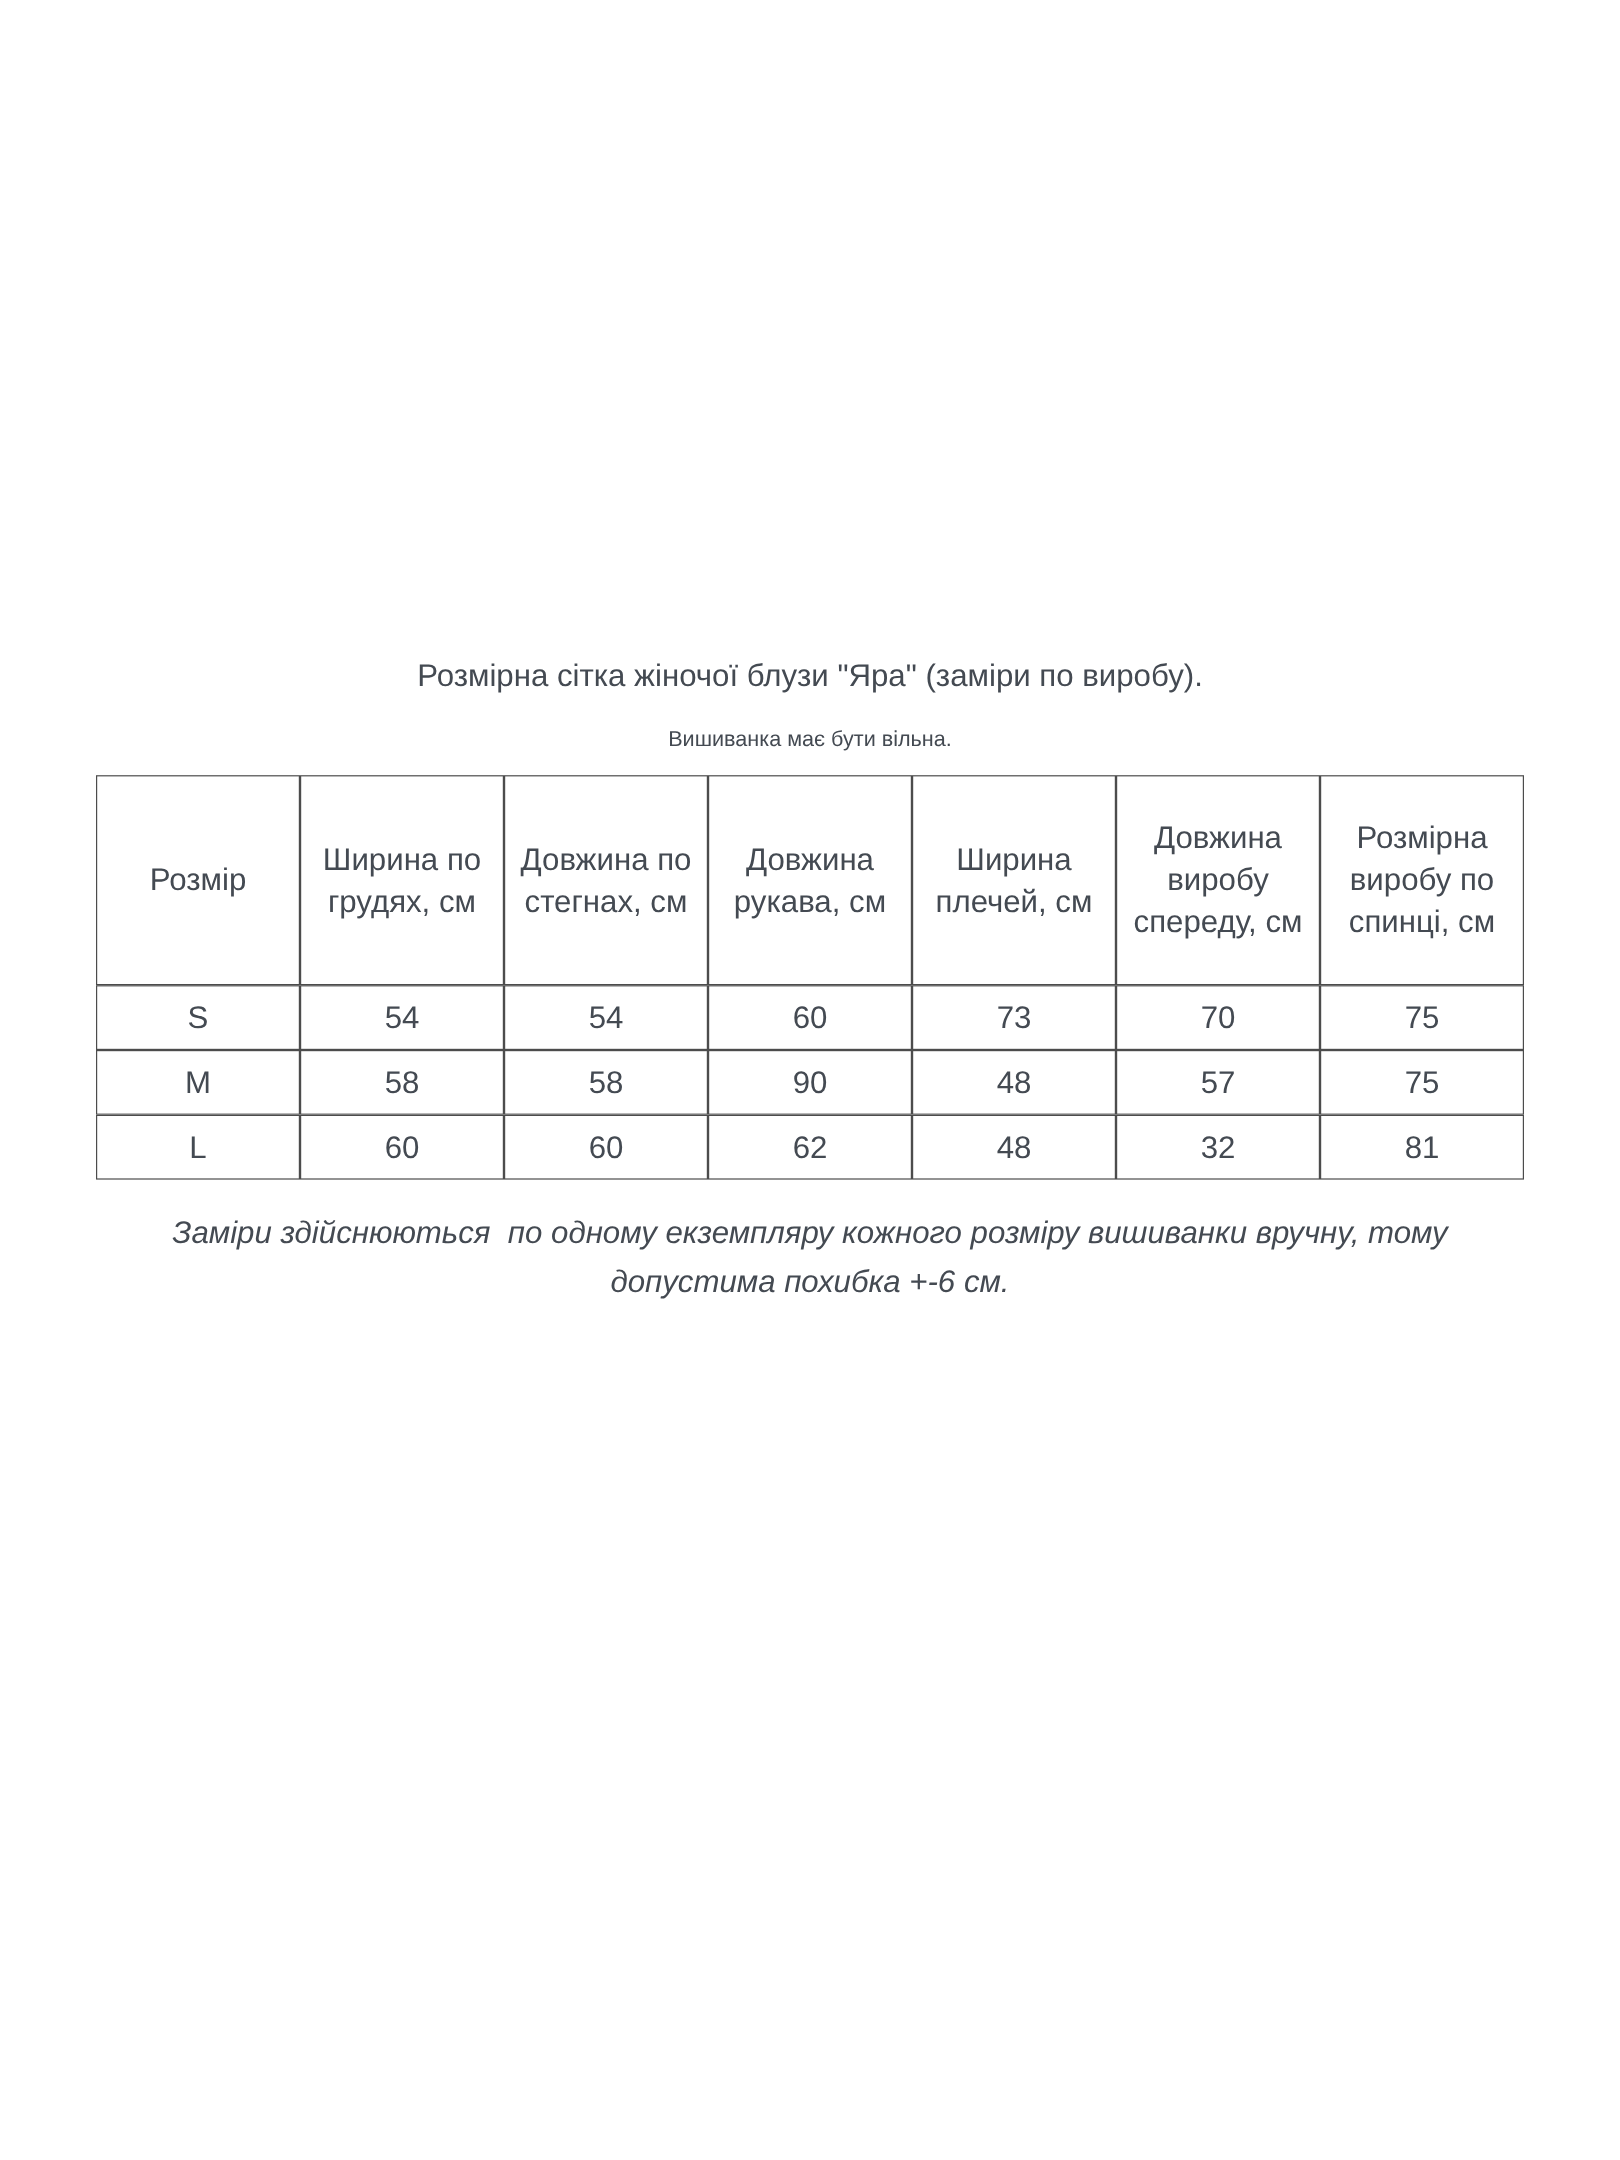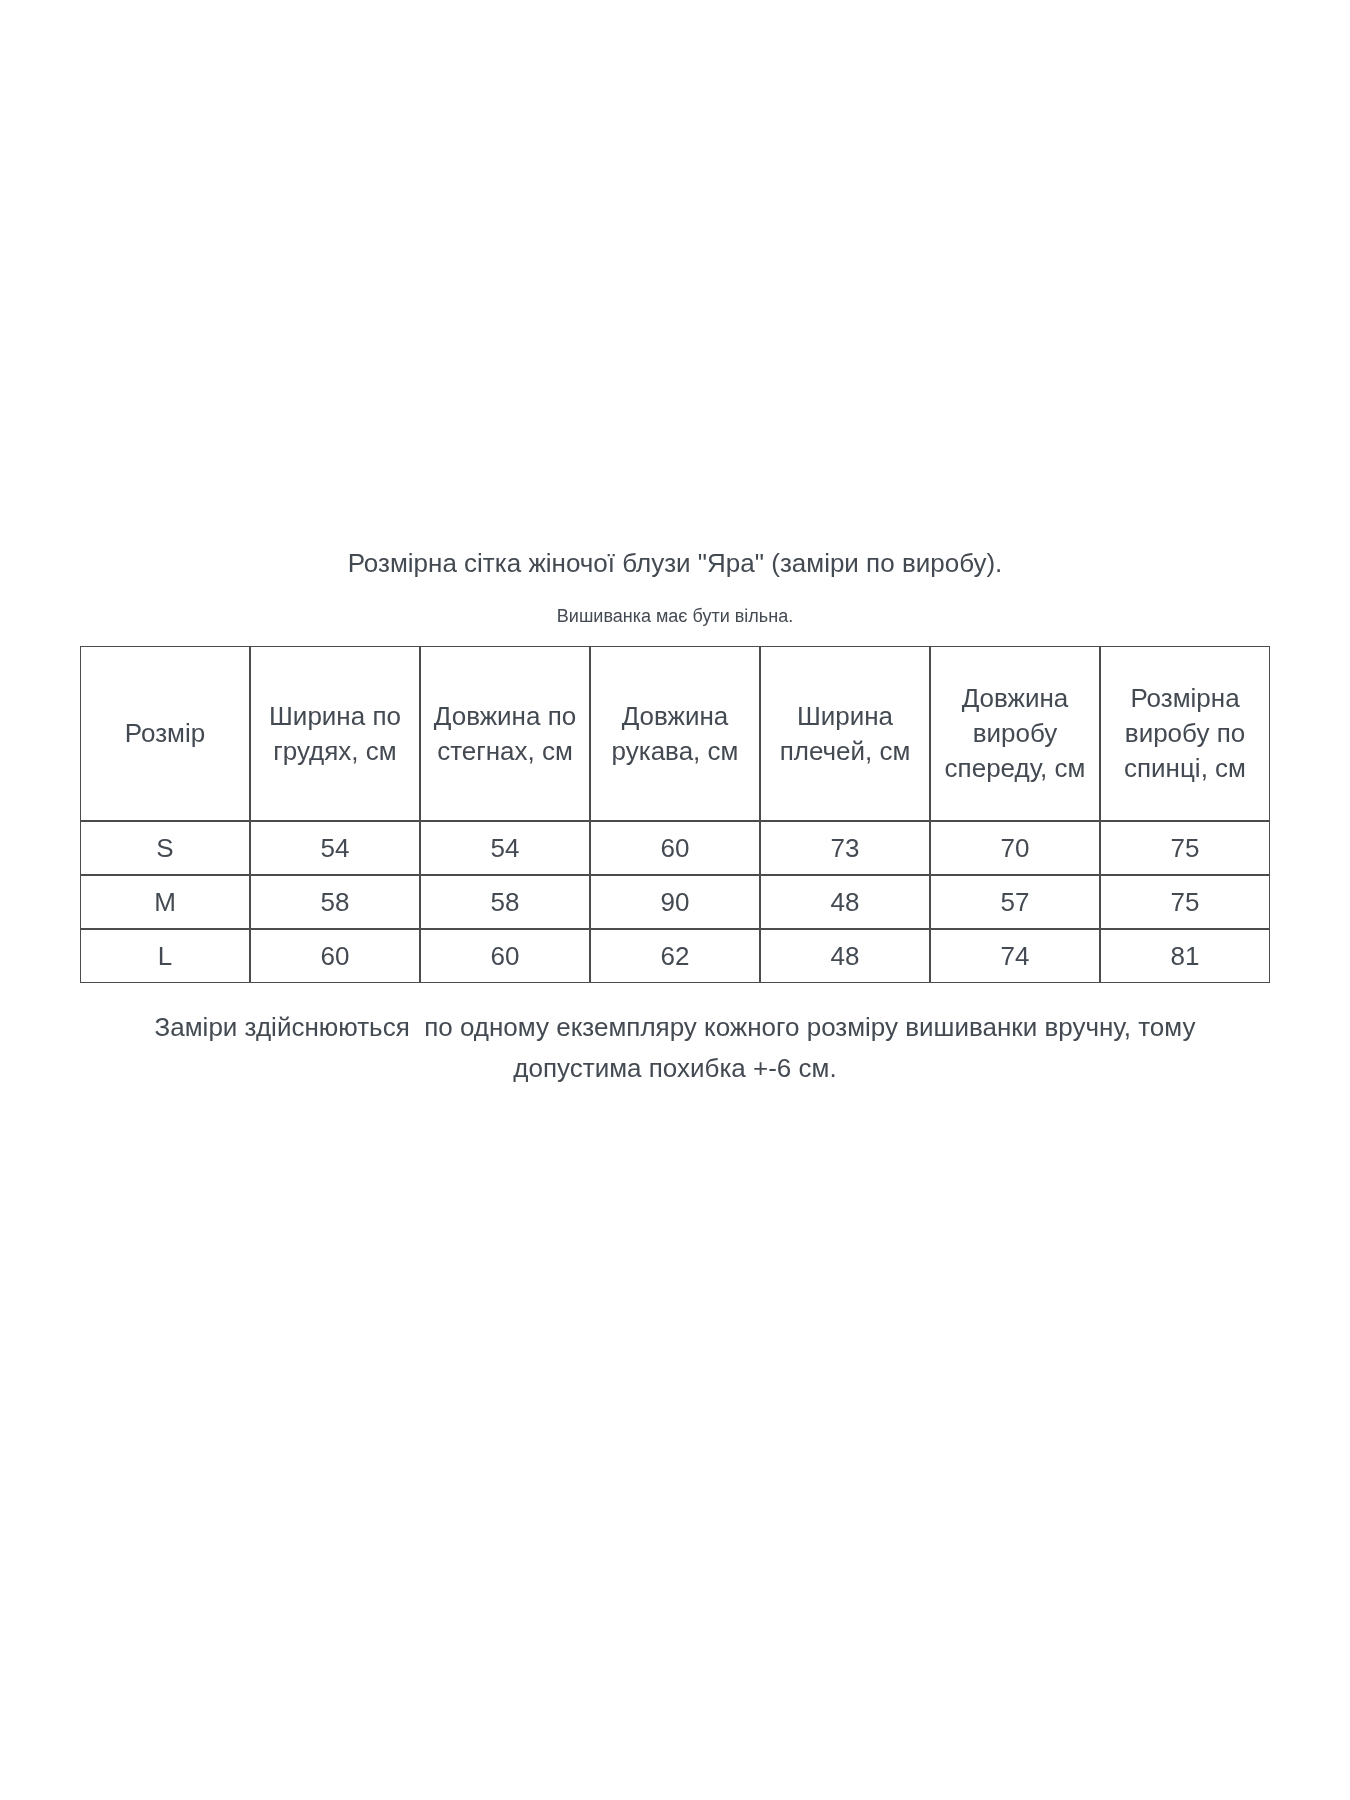--- a/index.html
+++ b/index.html
@@ -60,20 +60,21 @@
     height: 52px;
     padding: 0 4px;
     line-height: 30px;
   }
   .note {
     margin: 24px 0 0 0;
     text-align: center;
     font-size: 26px;
     line-height: 41px;
     color: #444a52;
+    font-style: italic;
   }
   .note span {
     white-space: pre-wrap;
   }
 </style>
 </head>
 <body>
 
 <div class="content">
 
@@ -110,21 +111,21 @@
         <td>48</td>
         <td>57</td>
         <td>75</td>
       </tr>
       <tr>
         <td>L</td>
         <td>60</td>
         <td>60</td>
         <td>62</td>
         <td>48</td>
-        <td>74</td>
+        <td>32</td>
         <td>81</td>
       </tr>
     </tbody>
   </table>
 
   <p class="note">
     <span>Заміри здійснюються  по одному екземпляру кожного розміру вишиванки вручну, тому</span><br>
     <span>допустима похибка +-6 см.</span>
   </p>
 

